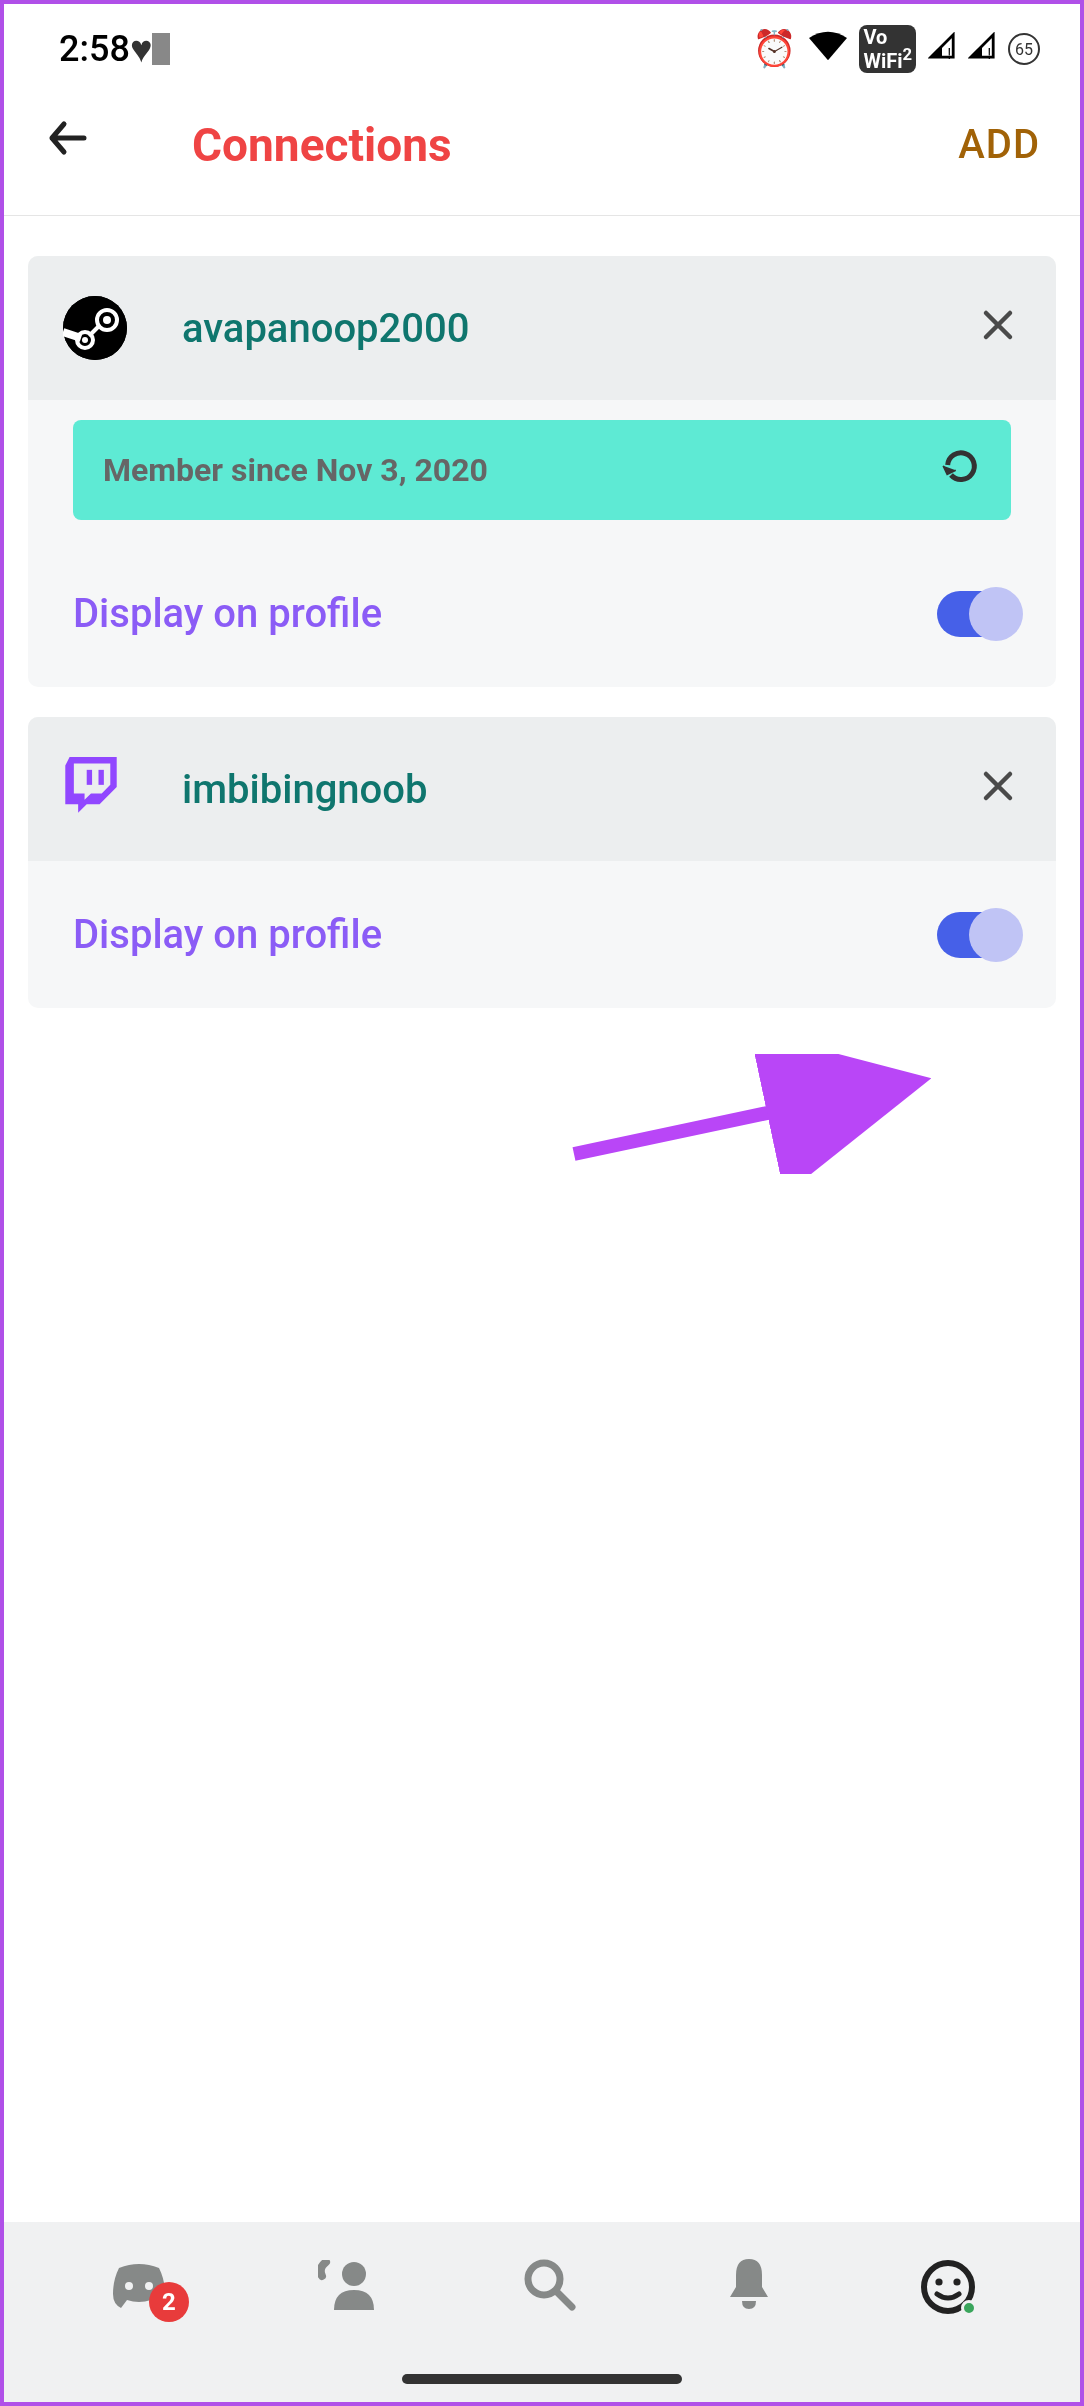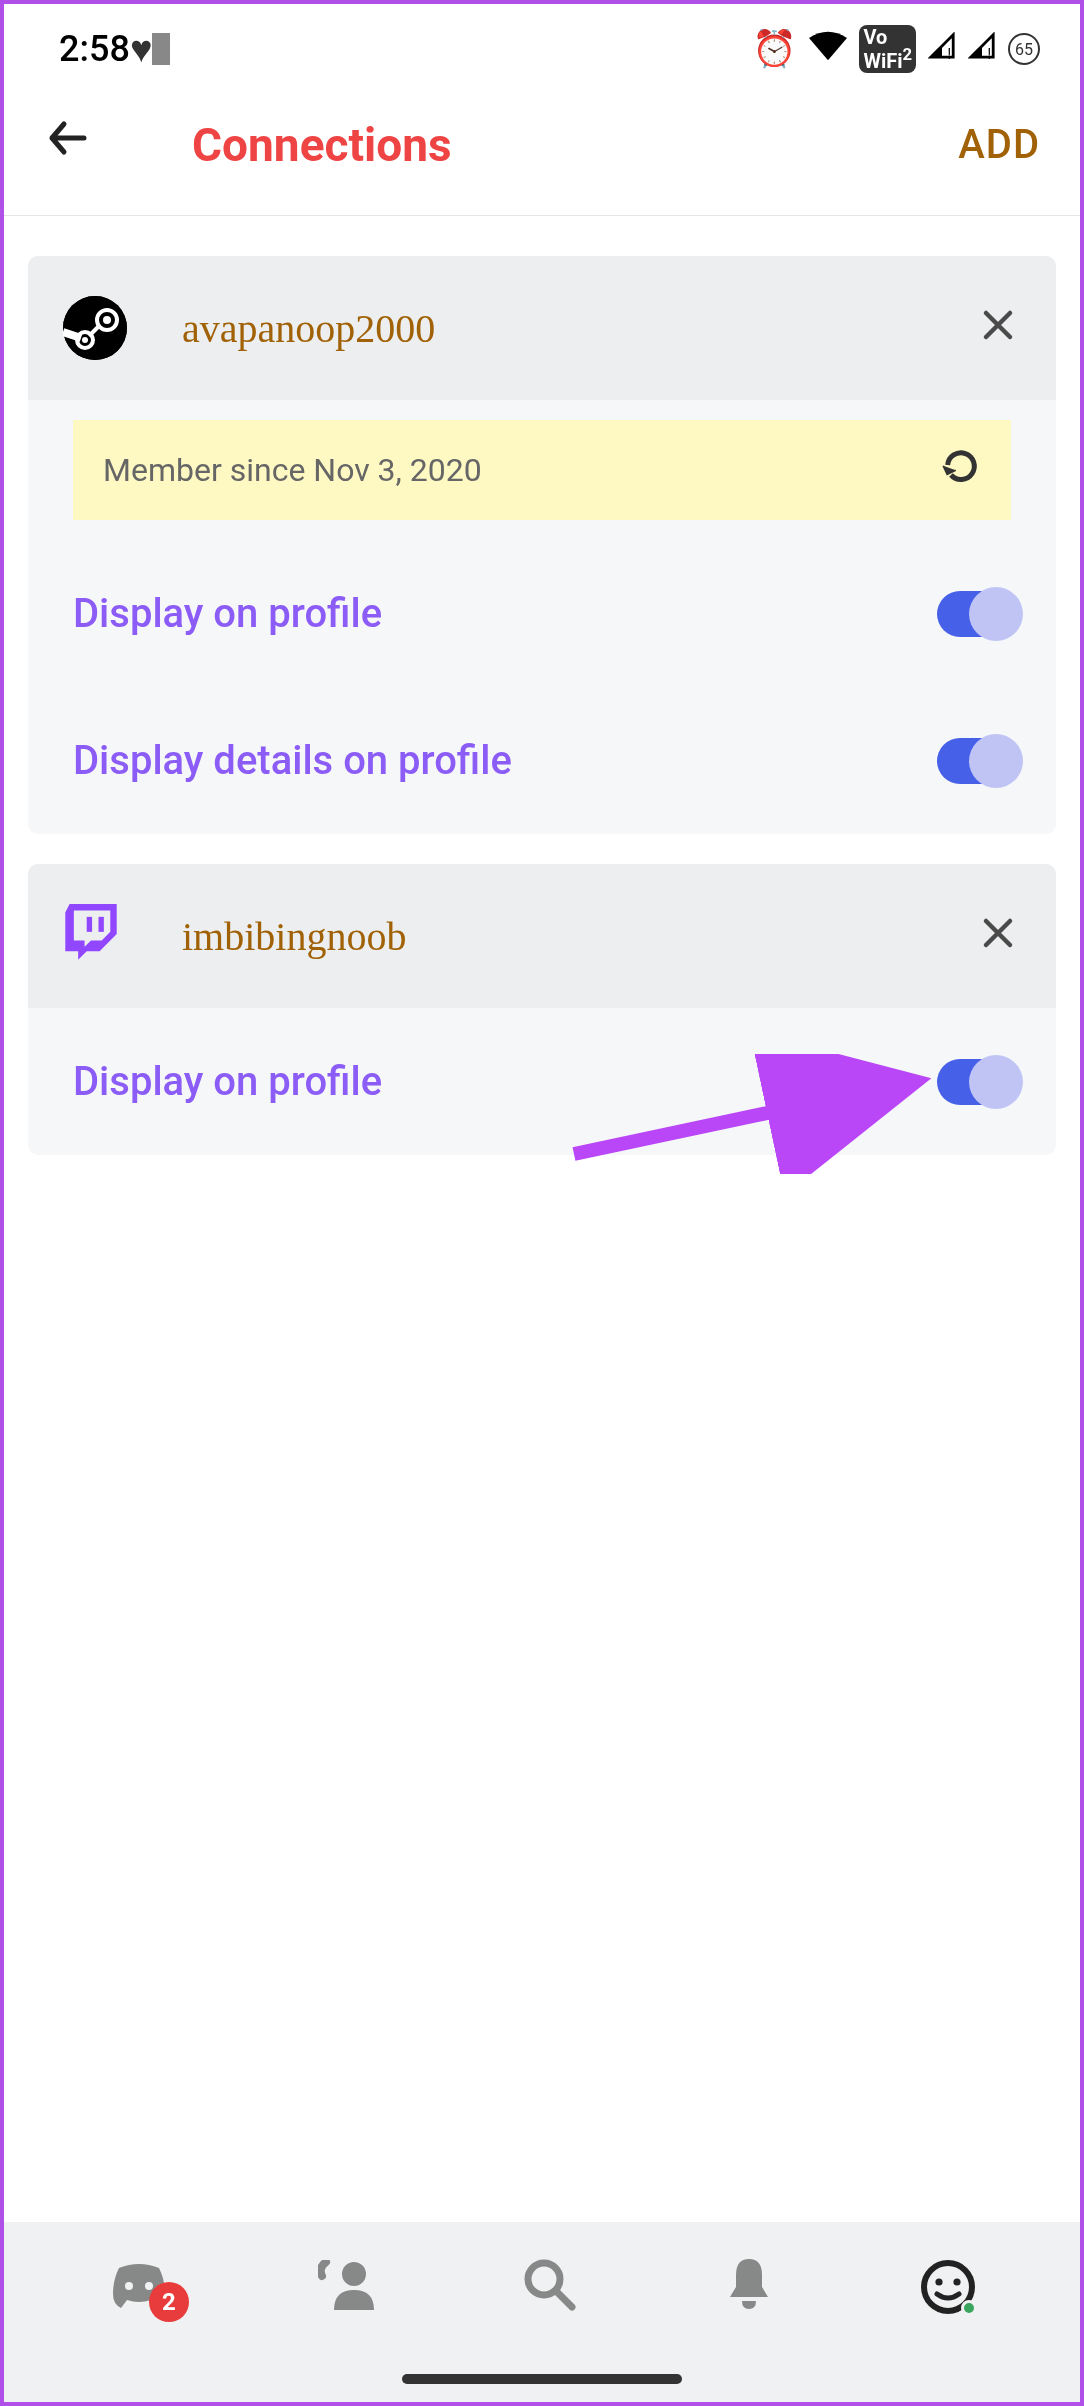--- a/index.html
+++ b/index.html
@@ -65,29 +65,29 @@
       display: flex; align-items: center; justify-content: space-between;
       padding: 40px 40px 40px 35px;
     }
     .connection-header-left { display: flex; align-items: center; gap: 55px; }
     .service-icon { width: 64px; height: 64px; }
     .steam-icon {
       background: #000; border-radius: 50%;
       display: flex; align-items: center; justify-content: center;
     }
     .twitch-icon { color: #9147ff; }
-    .connection-name { font-size: 40px; font-weight: 500; color: #a16207; font-family: Liberation Serif, serif; }
+    .connection-name { font-size: 40px; font-weight: 500; color: #0f766e; }
     .close-btn { font-size: 44px; color: #4a4a4a; font-weight: 300; cursor: pointer; }
     
     .member-row {
       margin: 20px 45px;
-      background: #fef9c3;
-      border-radius: 0;
+      background: #5eead4;
+      border-radius: 8px;
       padding: 25px 30px;
-      display: flex; align-items: center; justify-content: space-between;
+      display: flex; align-items: center; justify-content: space-between; font-weight: bold;
     }
     .member-text { font-size: 32px; color: #666; }
     .refresh-icon { font-size: 40px; color: #333; font-weight: bold; }
     
     .setting-row {
       display: flex; align-items: center; justify-content: space-between;
       padding: 50px 35px 50px 45px;
     }
     .setting-label { font-size: 40px; font-weight: 500; color: #8b5cf6; }
     
@@ -214,26 +214,20 @@
             <path d="M2 14 L6 18 L2 22" fill="#333" stroke="#333" transform="rotate(110 5 17)"></path>
           </svg>
       </span>
     </div>
     <div class="setting-row">
       <span class="setting-label">Display on profile</span>
       <div class="toggle">
         <div class="toggle-knob"></div>
       </div>
     </div>
-    <div class="setting-row">
-      <span class="setting-label">Display details on profile</span>
-      <div class="toggle">
-        <div class="toggle-knob"></div>
-      </div>
-    </div>
   </div>
 
   <div class="connection-card">
     <div class="connection-header">
       <div class="connection-header-left">
         <div class="service-icon twitch-icon">
           <svg width="56" height="60" viewBox="0 0 24 28">
               <path d="M2 0 L0 4 L0 22 L6 22 L6 26 L10 22 L16 22 L24 14 L24 0 Z M21 13 L17 17 L12 17 L9 20 L9 17 L4 17 L4 3 L21 3 Z" fill="#9147ff"></path>
               <rect x="10" y="6" width="2.5" height="7" fill="#9147ff"></rect>
               <rect x="15.5" y="6" width="2.5" height="7" fill="#9147ff"></rect>

